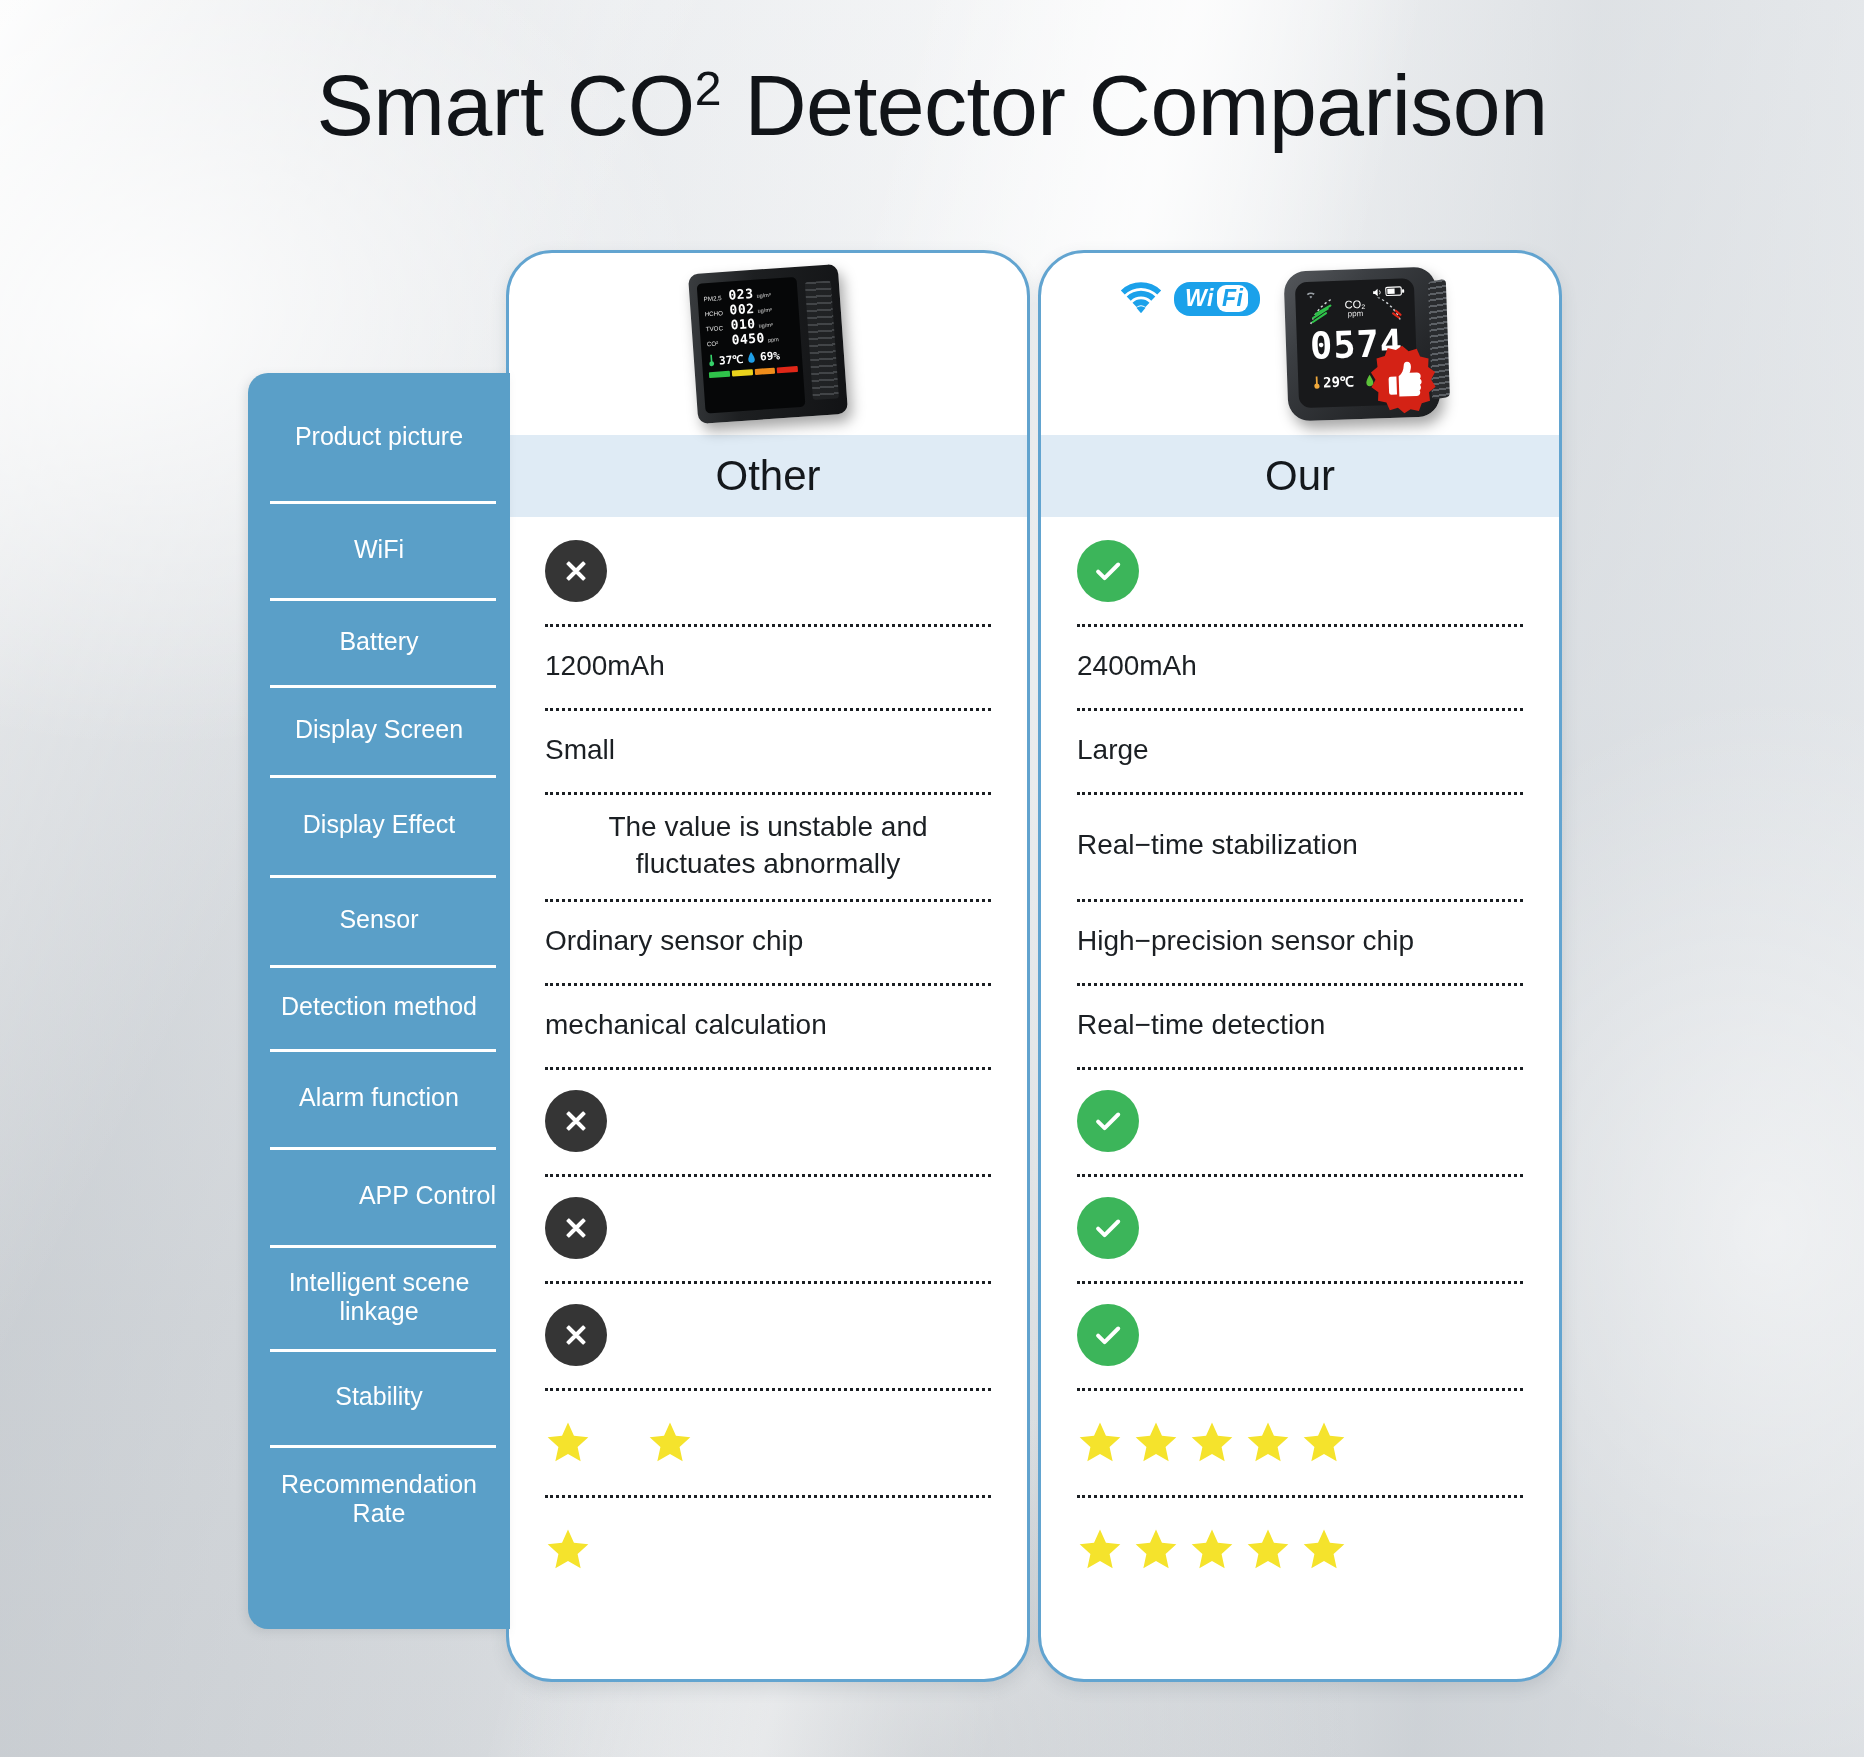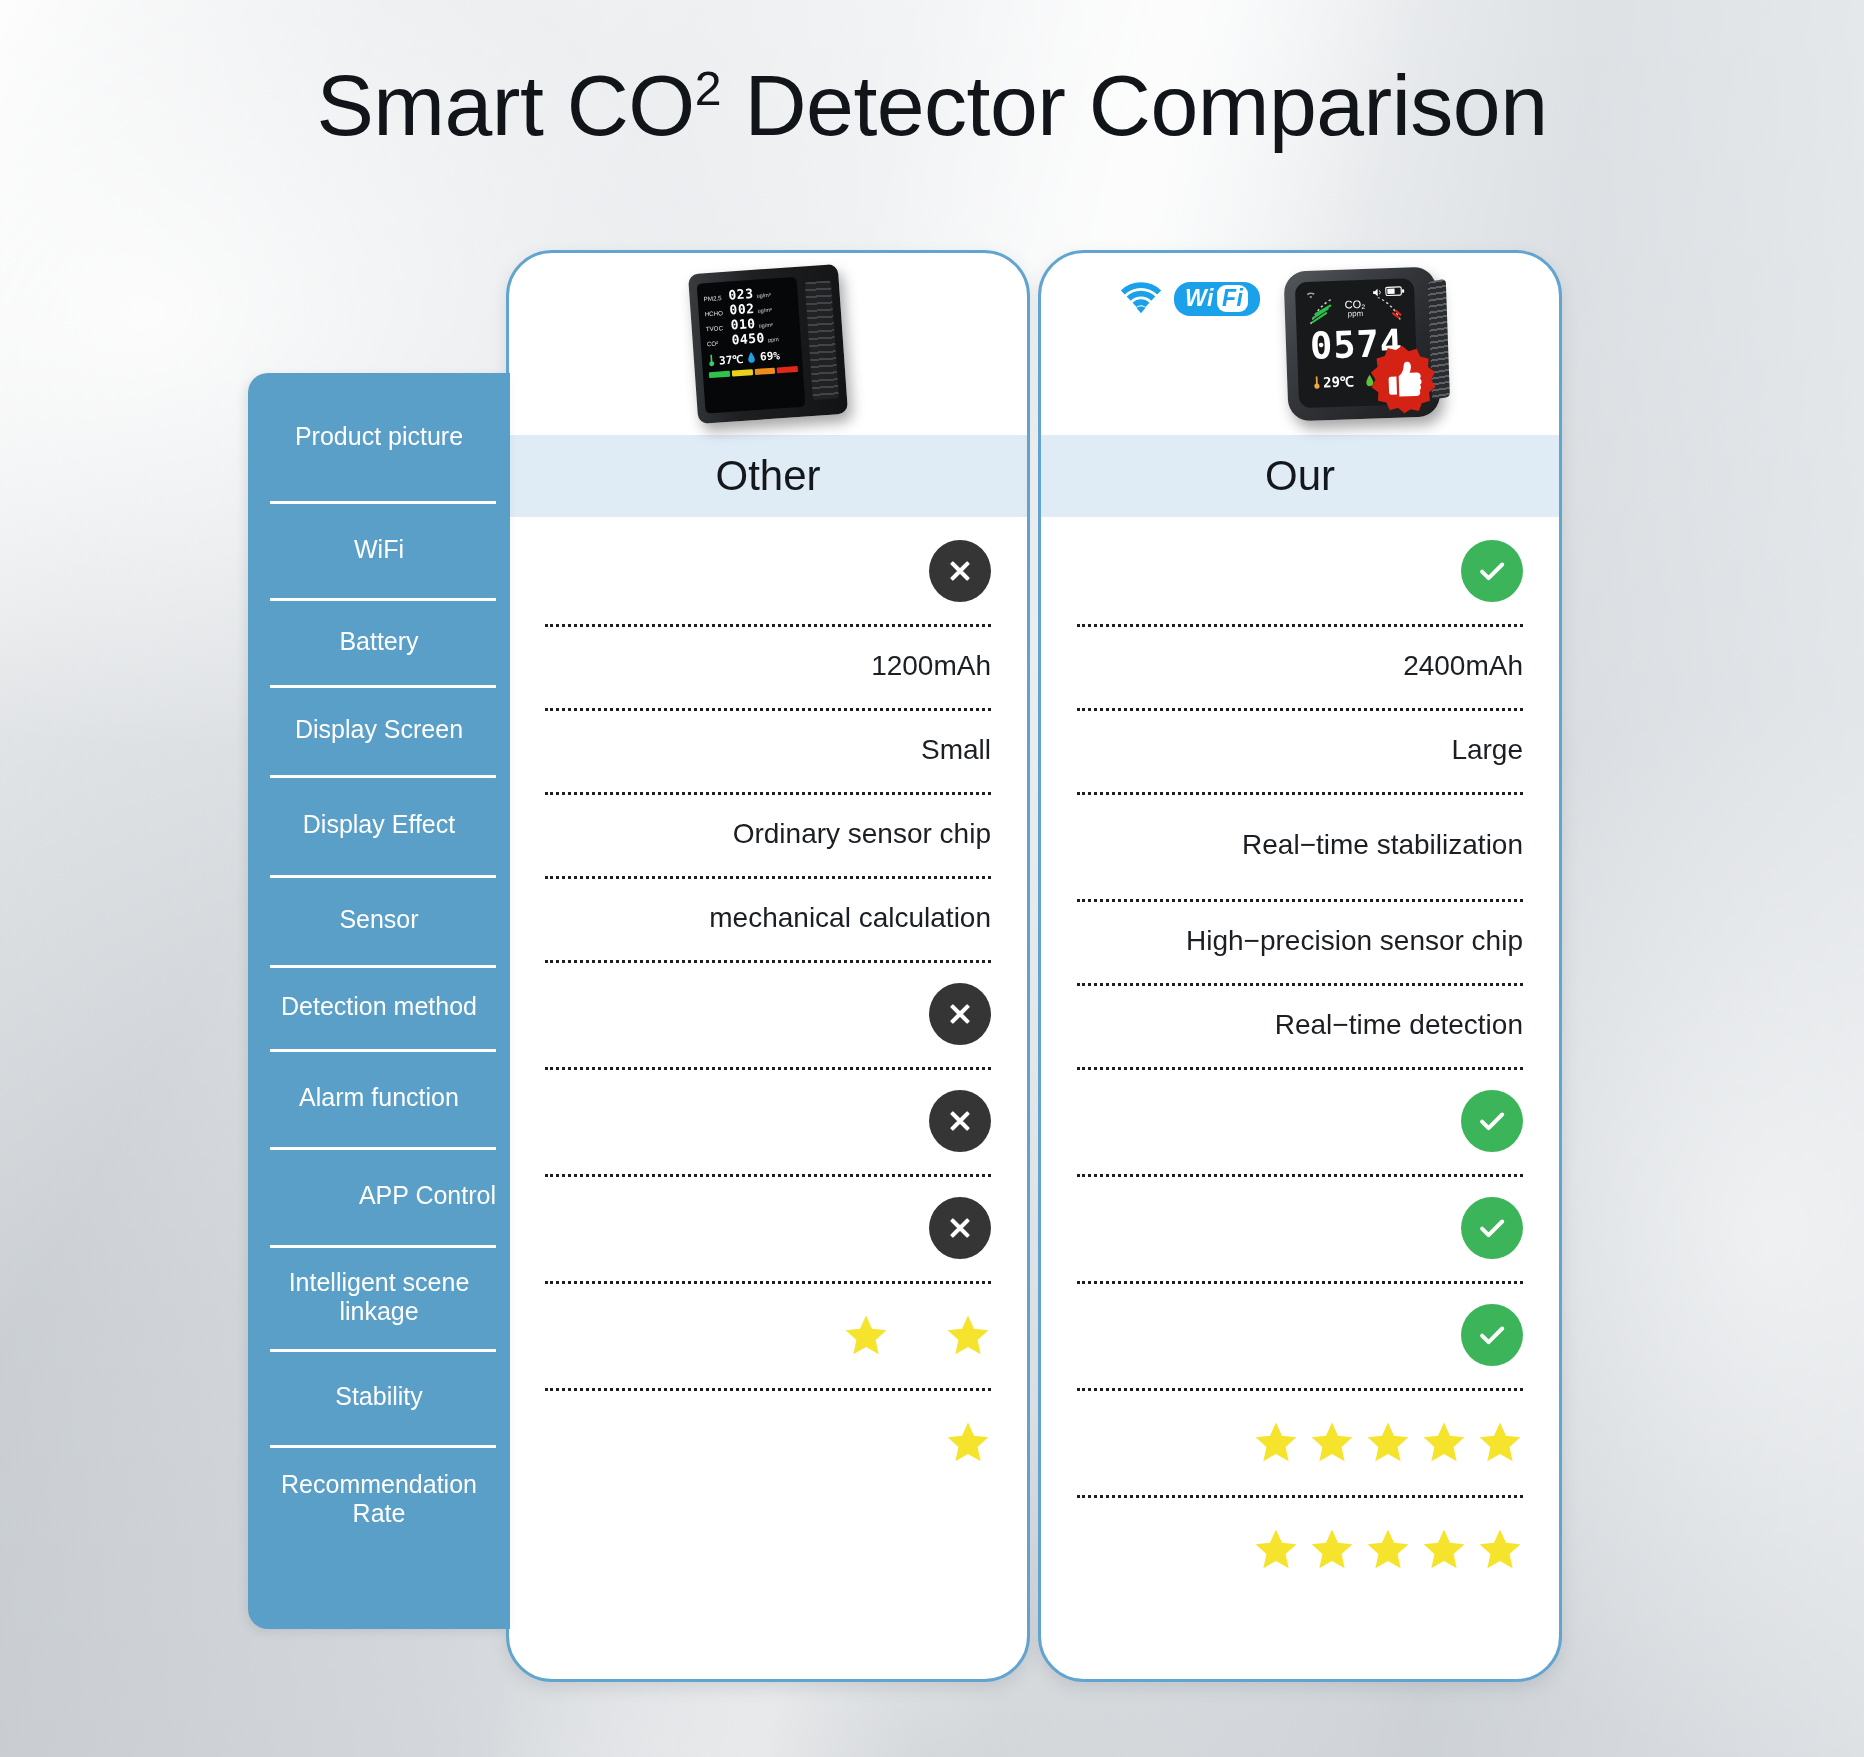--- a/index.html
+++ b/index.html
@@ -105,21 +105,21 @@
     display: flex;
     align-items: center;
     justify-content: center;
     font-size: 42px;
     color: #14181c;
   }
   .cells { padding: 0 36px; }
   .cell {
     display: flex;
     align-items: center;
-    justify-content: flex-end;
+    justify-content: flex-start;
     text-align: center;
     font-size: 28px;
     color: #1b1f23;
     line-height: 1.3;
     position: relative;
   }
   .cell + .cell::before {
     content: "";
     position: absolute;
     left: 0; right: 0; top: 0;
@@ -307,20 +307,23 @@
     <svg width="30" height="30" viewBox="0 0 24 24">
               <path d="M6.3 5.1 5.1 6.3 10.8 12l-5.7 5.7 1.2 1.2L12 13.2l5.7 5.7 1.2-1.2L13.2 12l5.7-5.7-1.2-1.2L12 10.8z" fill="#fff" stroke="#fff" stroke-width="1.6" stroke-linejoin="round"></path>
             </svg>
           </span>
         </div>
         <div class="cell" style="height: 84px;">
           <span>1200mAh</span>
         </div>
         <div class="cell" style="height: 84px;">
           <span>Small</span>
+        </div>
+        <div class="cell" style="height: 107px;">
+          <span>The value is unstable and fluctuates abnormally</span>
         </div>
         <div class="cell" style="height: 84px;">
           <span>Ordinary sensor chip</span>
         </div>
         <div class="cell" style="height: 84px;">
           <span>mechanical calculation</span>
         </div>
         <div class="cell" style="height: 107px;">
           <span class="badge-ico badge-x">
     <svg width="30" height="30" viewBox="0 0 24 24">

